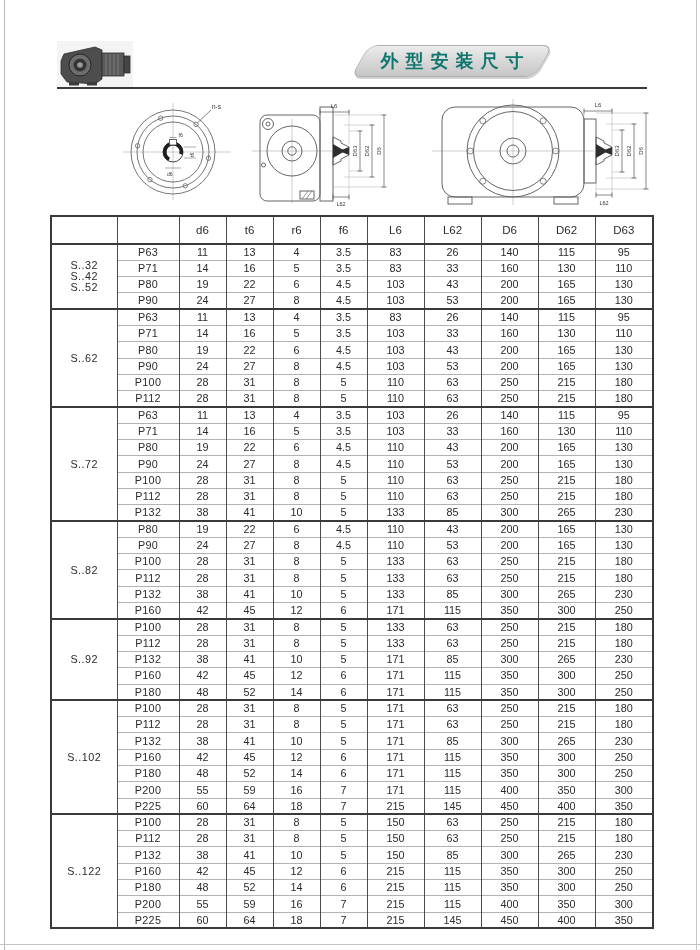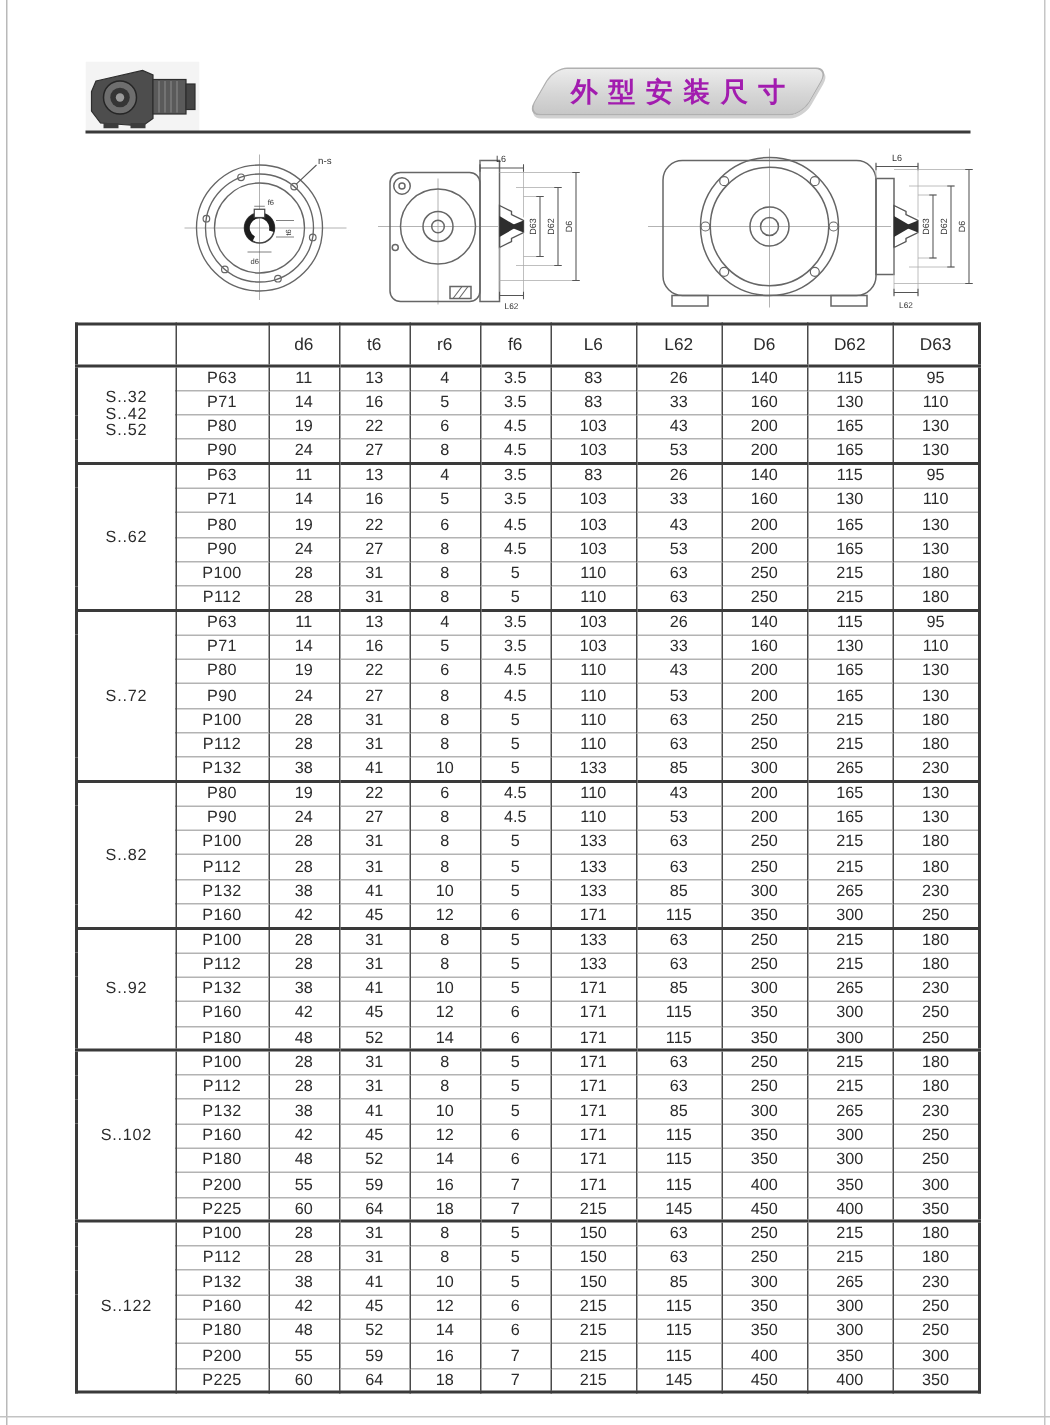--- a/index.html
+++ b/index.html
@@ -26,21 +26,21 @@
     background: linear-gradient(180deg, #ececec 0%, #d6d6d6 55%, #c7c7c7 100%);
     transform: skewX(-30deg);
     border-radius: 9px;
     border: 1px solid #b0b0b0;
     box-shadow: 2px 2px 0 rgba(140,140,140,.4);
   }
   .band-text {
     position: absolute; left: 0; right: 0; top: 0;
     text-align: center; line-height: 32px;
     font-size: 18px; font-weight: bold; letter-spacing: 7px;
-    color: #a21caf; white-space: nowrap; text-indent: 7px;
+    color: #0f766e; white-space: nowrap; text-indent: 7px;
   }
   .header-rule { position: absolute; left: 57px; top: 87px; width: 590px; height: 2px; background: #3a3a3a; }
 
   
   .drawing { position: absolute; }
   #draw-flange { left: 110px; top: 100px; }
   #draw-side   { left: 250px; top: 97px; }
   #draw-front  { left: 416px; top: 95px; }
   svg text { font-family: "Liberation Sans", sans-serif; fill: #333; }
 

